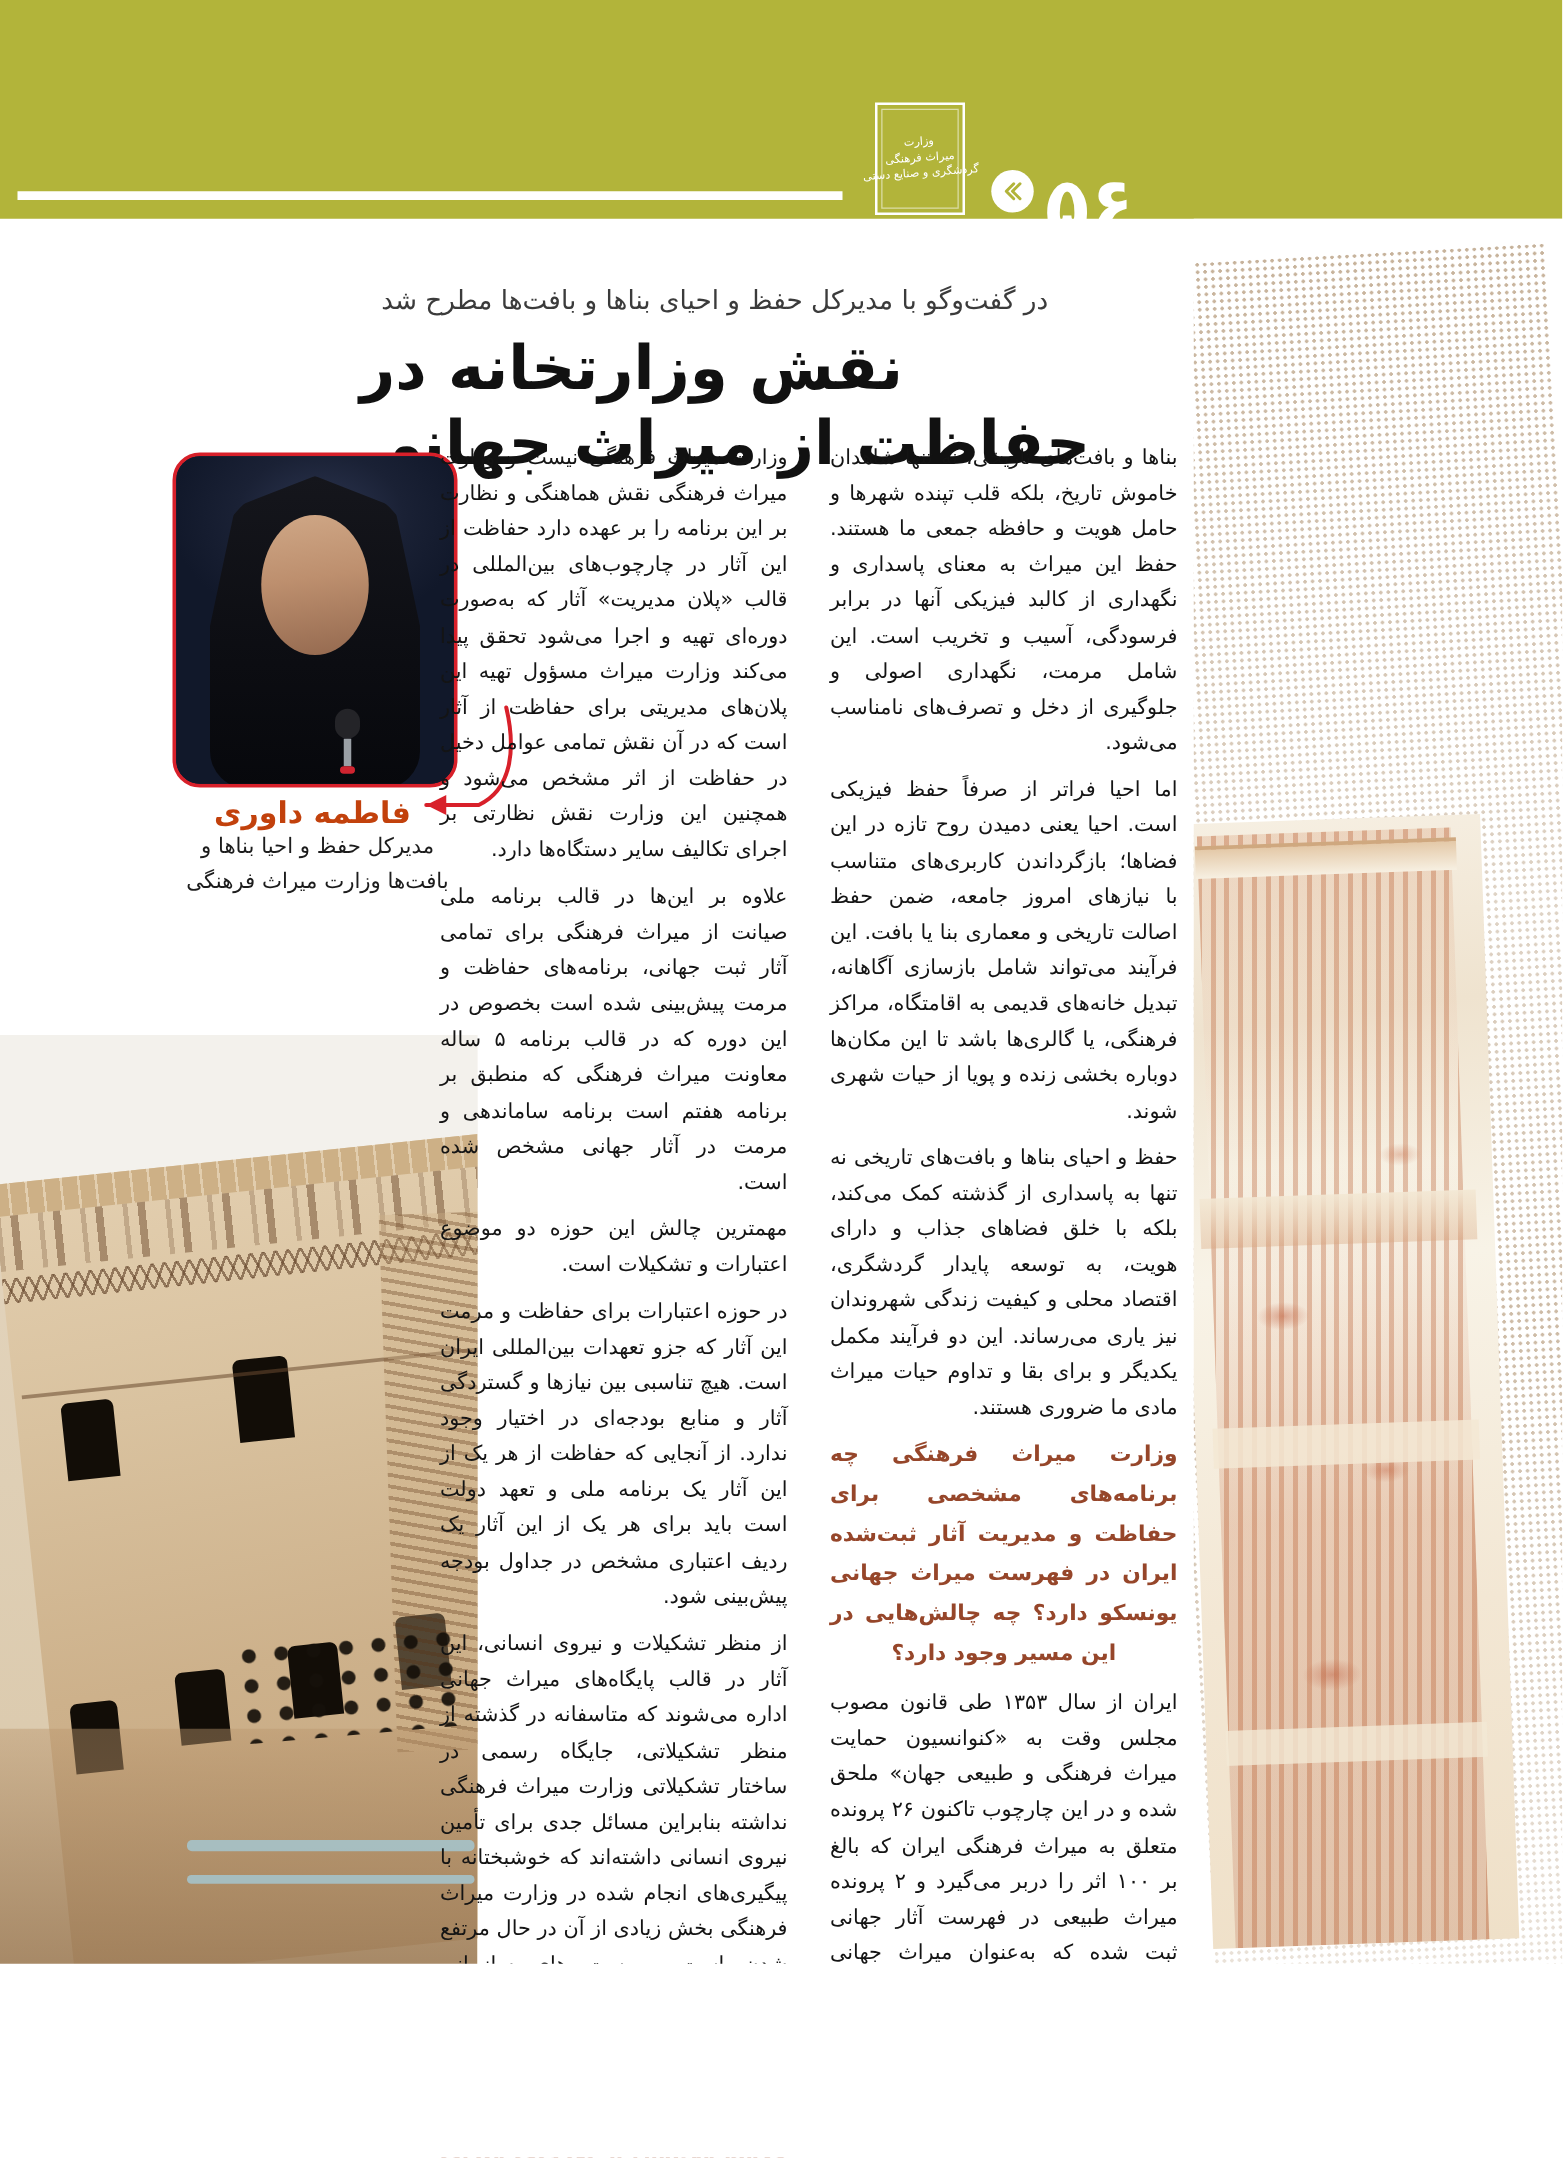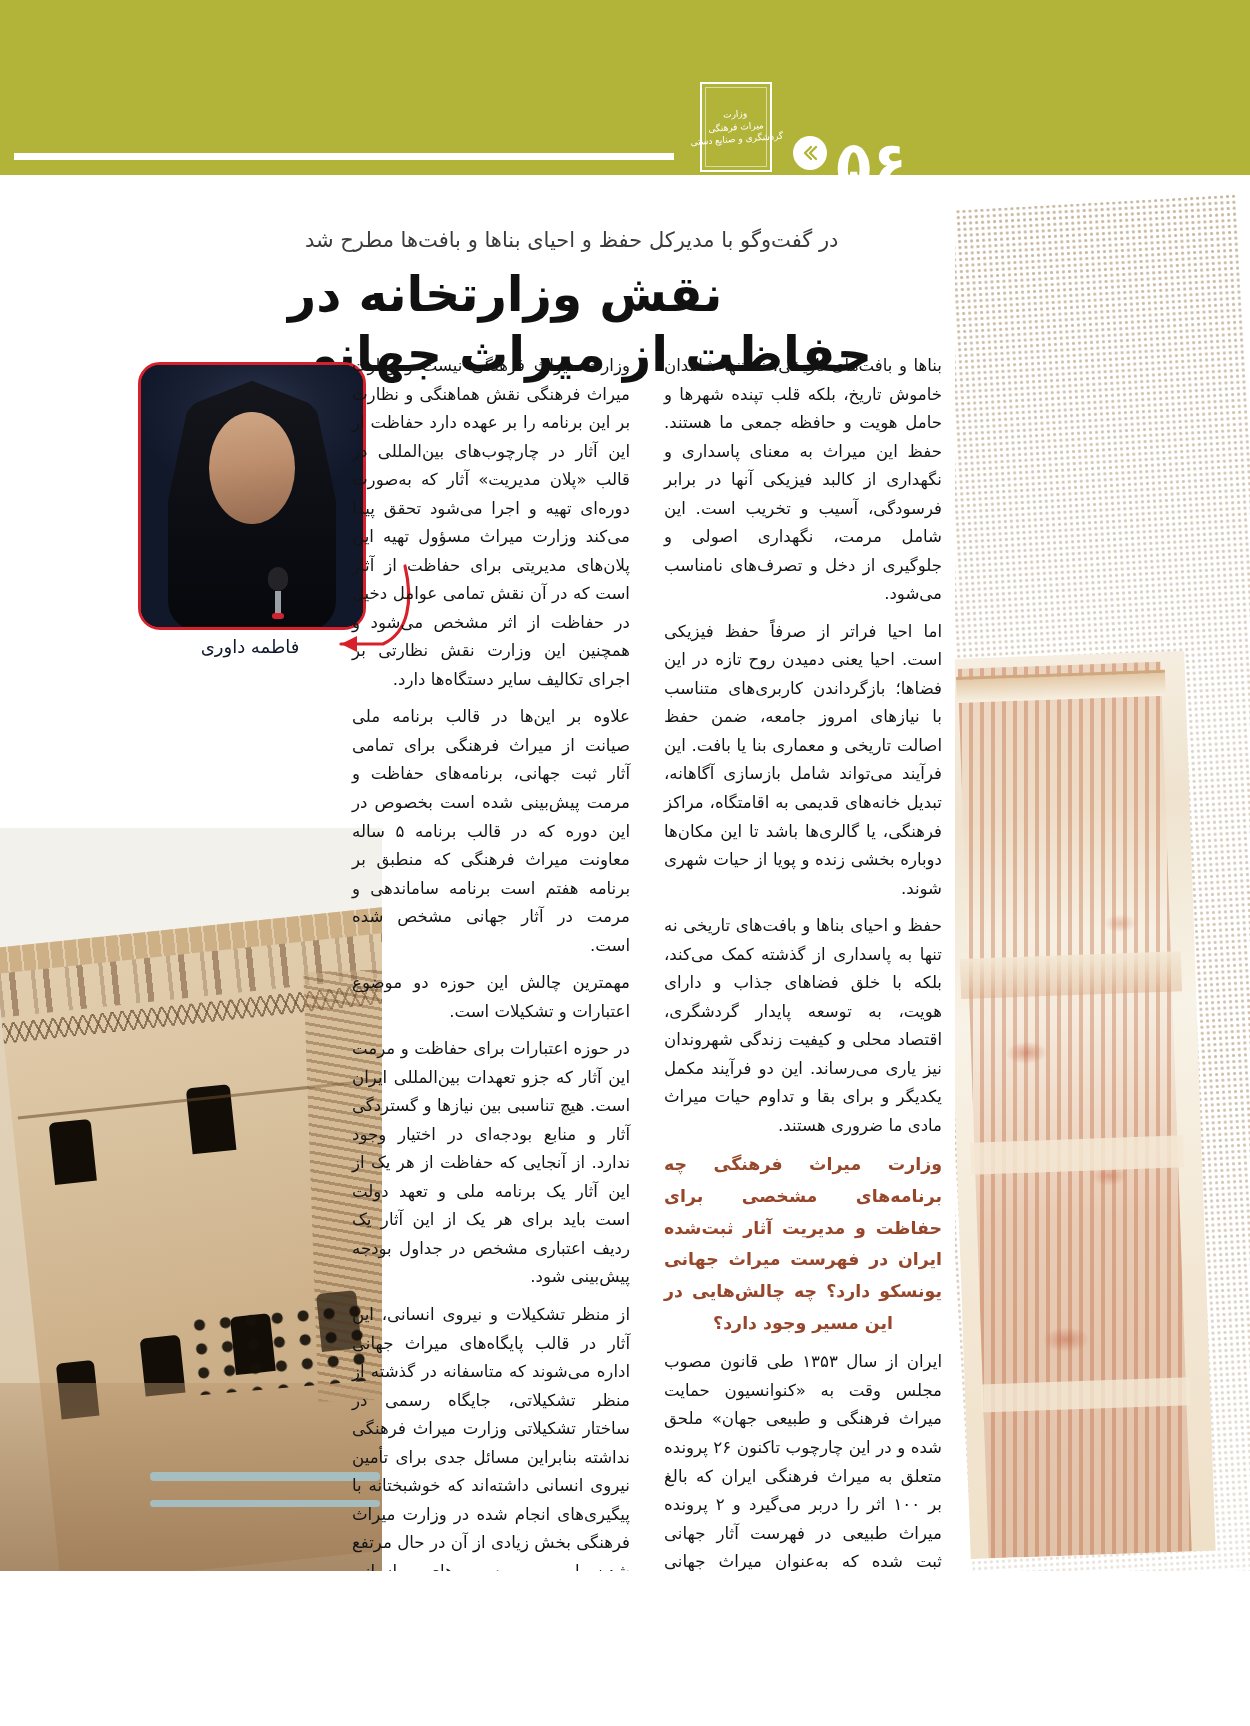--- a/index.html
+++ b/index.html
@@ -276,23 +276,23 @@
     pointer-events: none;
   }
 
   .caption-name {
     position: absolute;
     right: 900px;
     left: 150px;
     top: 636px;
     text-align: center;
     direction: rtl;
-    font-size: 18px;
-    font-weight: normal;
-    color: #0f172a;
+    font-size: 24px;
+    font-weight: bold;
+    color: #c2410c;
   }
   .caption-role {
     position: absolute;
     left: 140px;
     width: 228px;
     top: 664px;
     text-align: center;
     direction: rtl;
     font-size: 17px;
     color: #1c1c1c;
@@ -483,20 +483,24 @@
       </div>
     </div>
   </div>
 
   <svg class="arrow-callout" viewBox="0 0 110 110" aria-hidden="true">
     <path d="M100 6 C108 40, 104 72, 78 84 L36 84" fill="none" stroke="#d8202a" stroke-width="3.2" stroke-linecap="round"></path>
     <path d="M36 84 L52 76 L52 92 Z" fill="#d8202a"></path>
   </svg>
 
   <div class="caption-name">فاطمه داوری</div>
+  <div class="caption-role">
+    <div>مدیرکل حفظ و احیا بناها و</div>
+    <div>بافت‌ها وزارت میراث فرهنگی</div>
+  </div>
 
   <div class="fortress">
     <div class="fortress-sky"></div>
     <div class="fortress-wall">
       <div class="fortress-crenel"></div>
       <div class="fortress-arches"></div>
       <div class="fortress-zigzag"></div>
 
       <div class="f-window" style="left:36px; top:180px; width:42px; height:62px;"></div>
       <div class="f-window" style="left:176px; top:160px; width:44px; height:66px;"></div>

